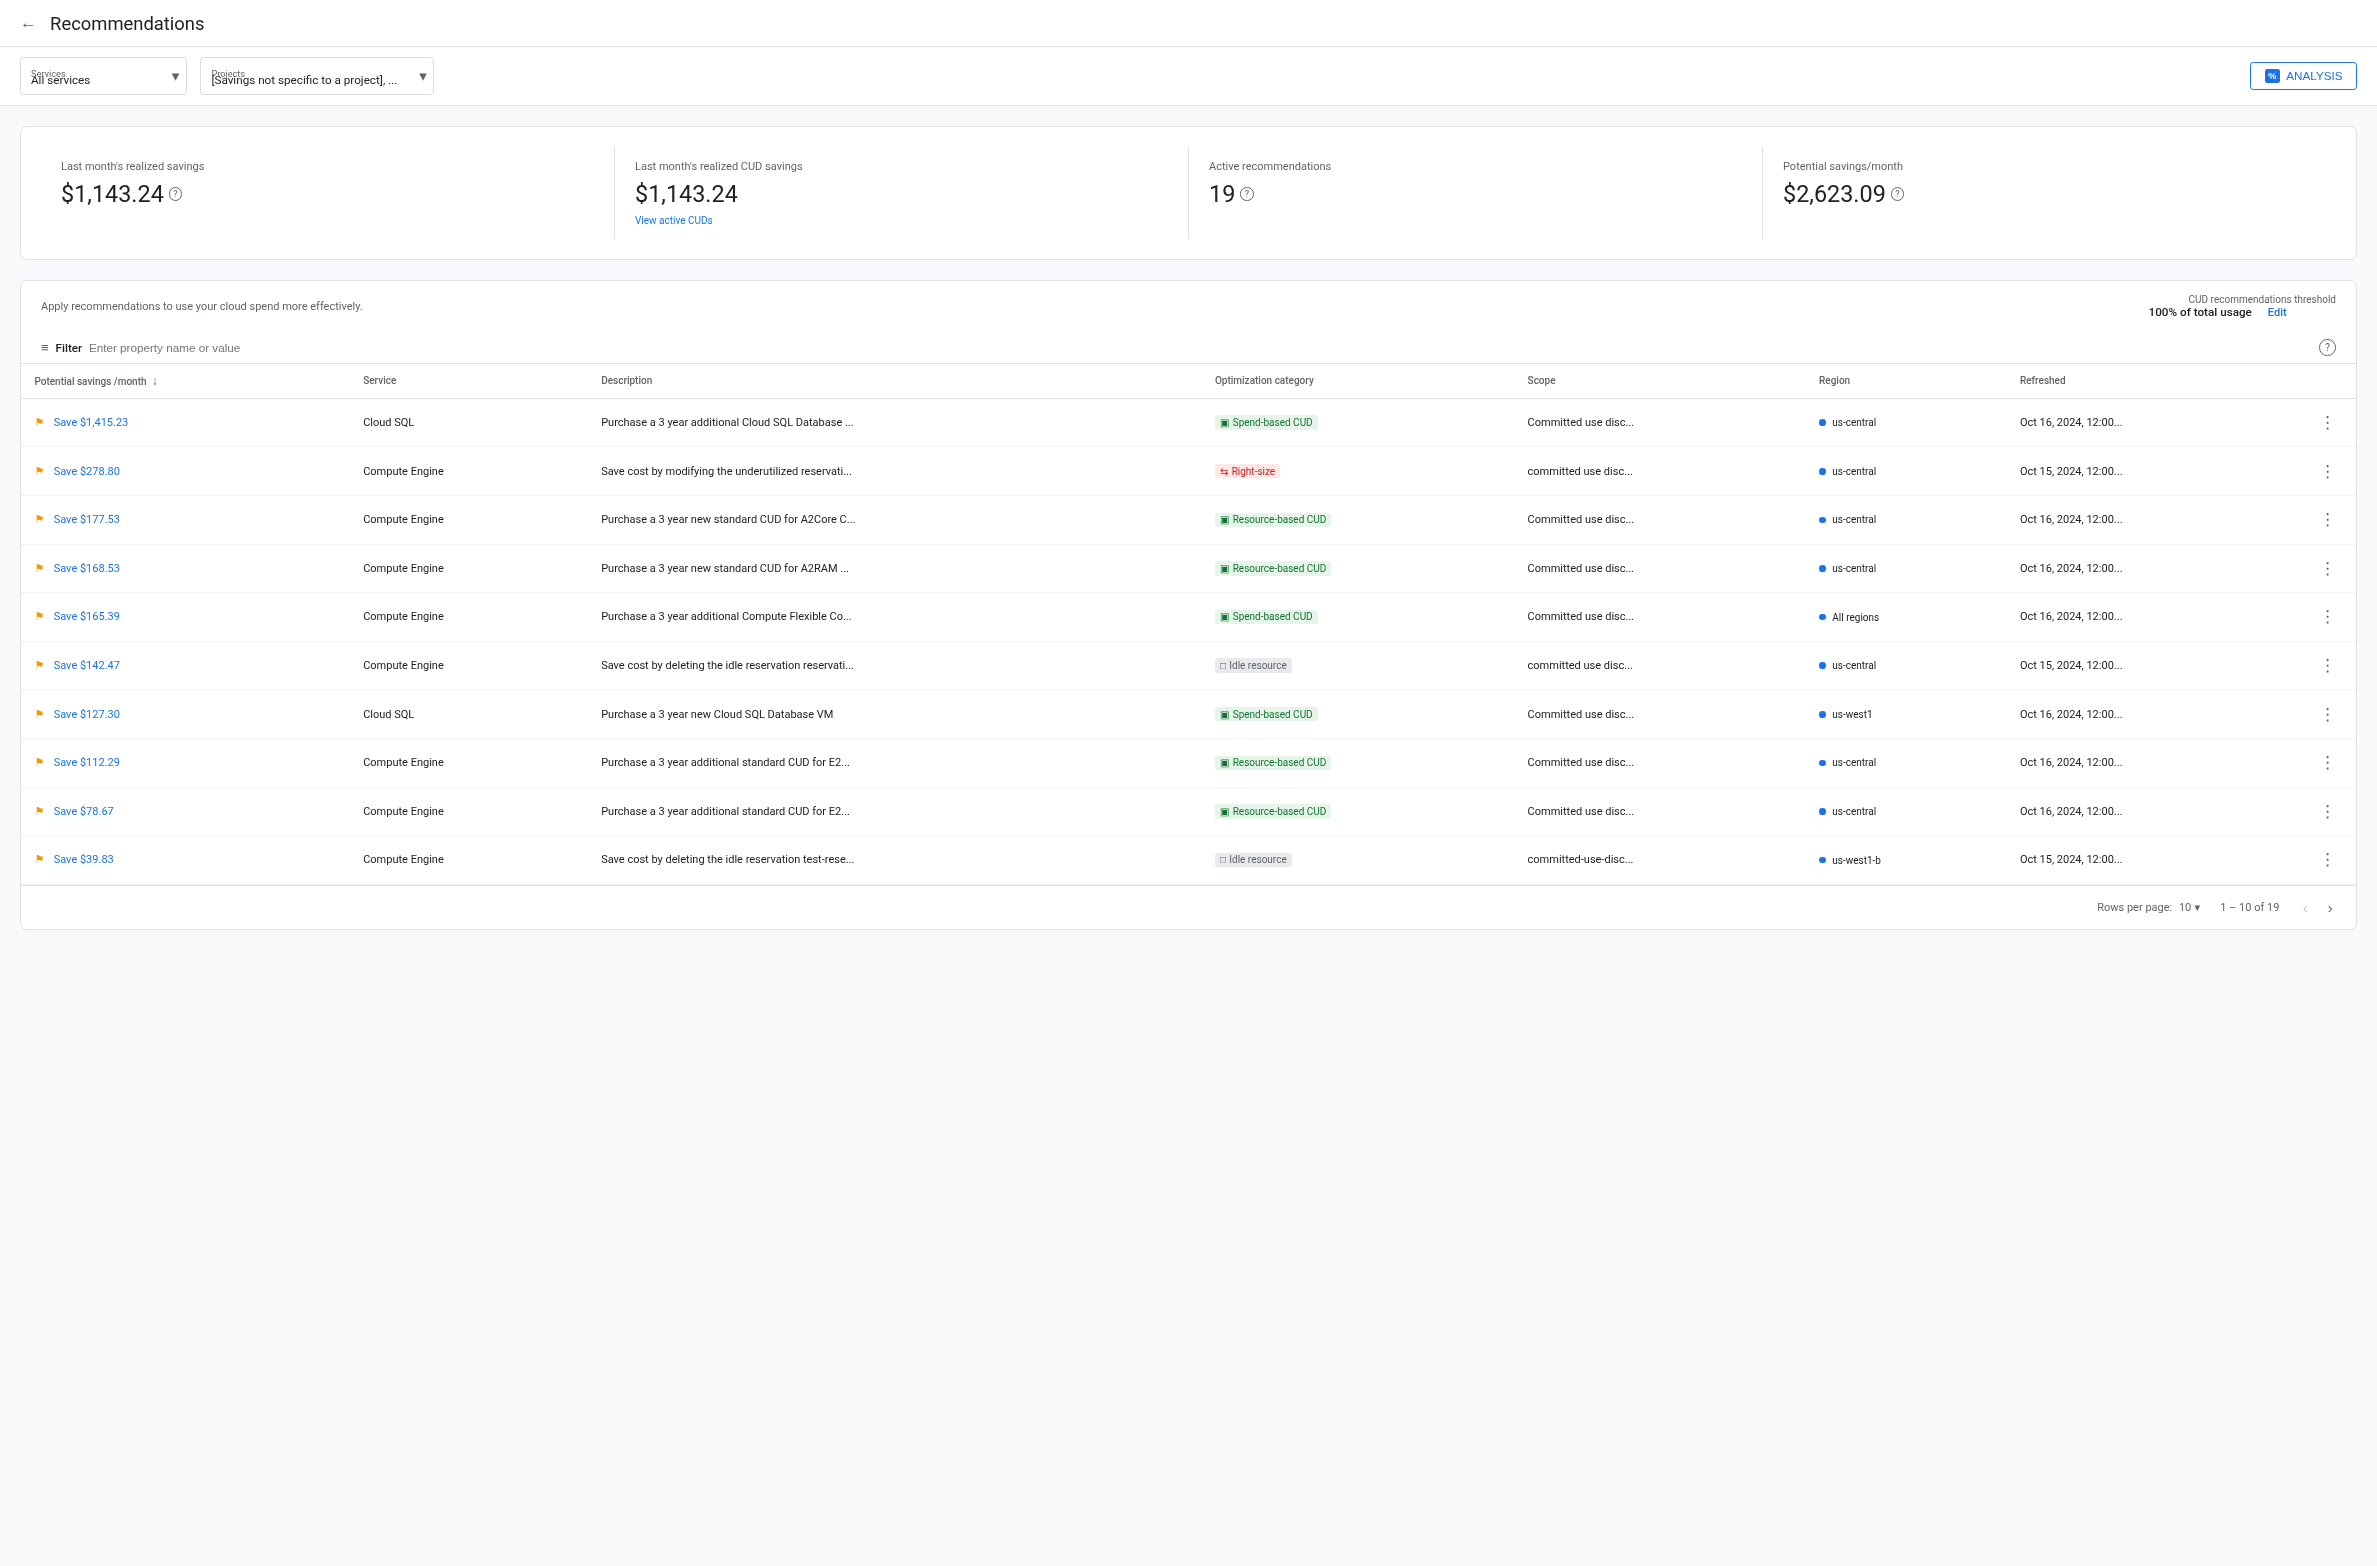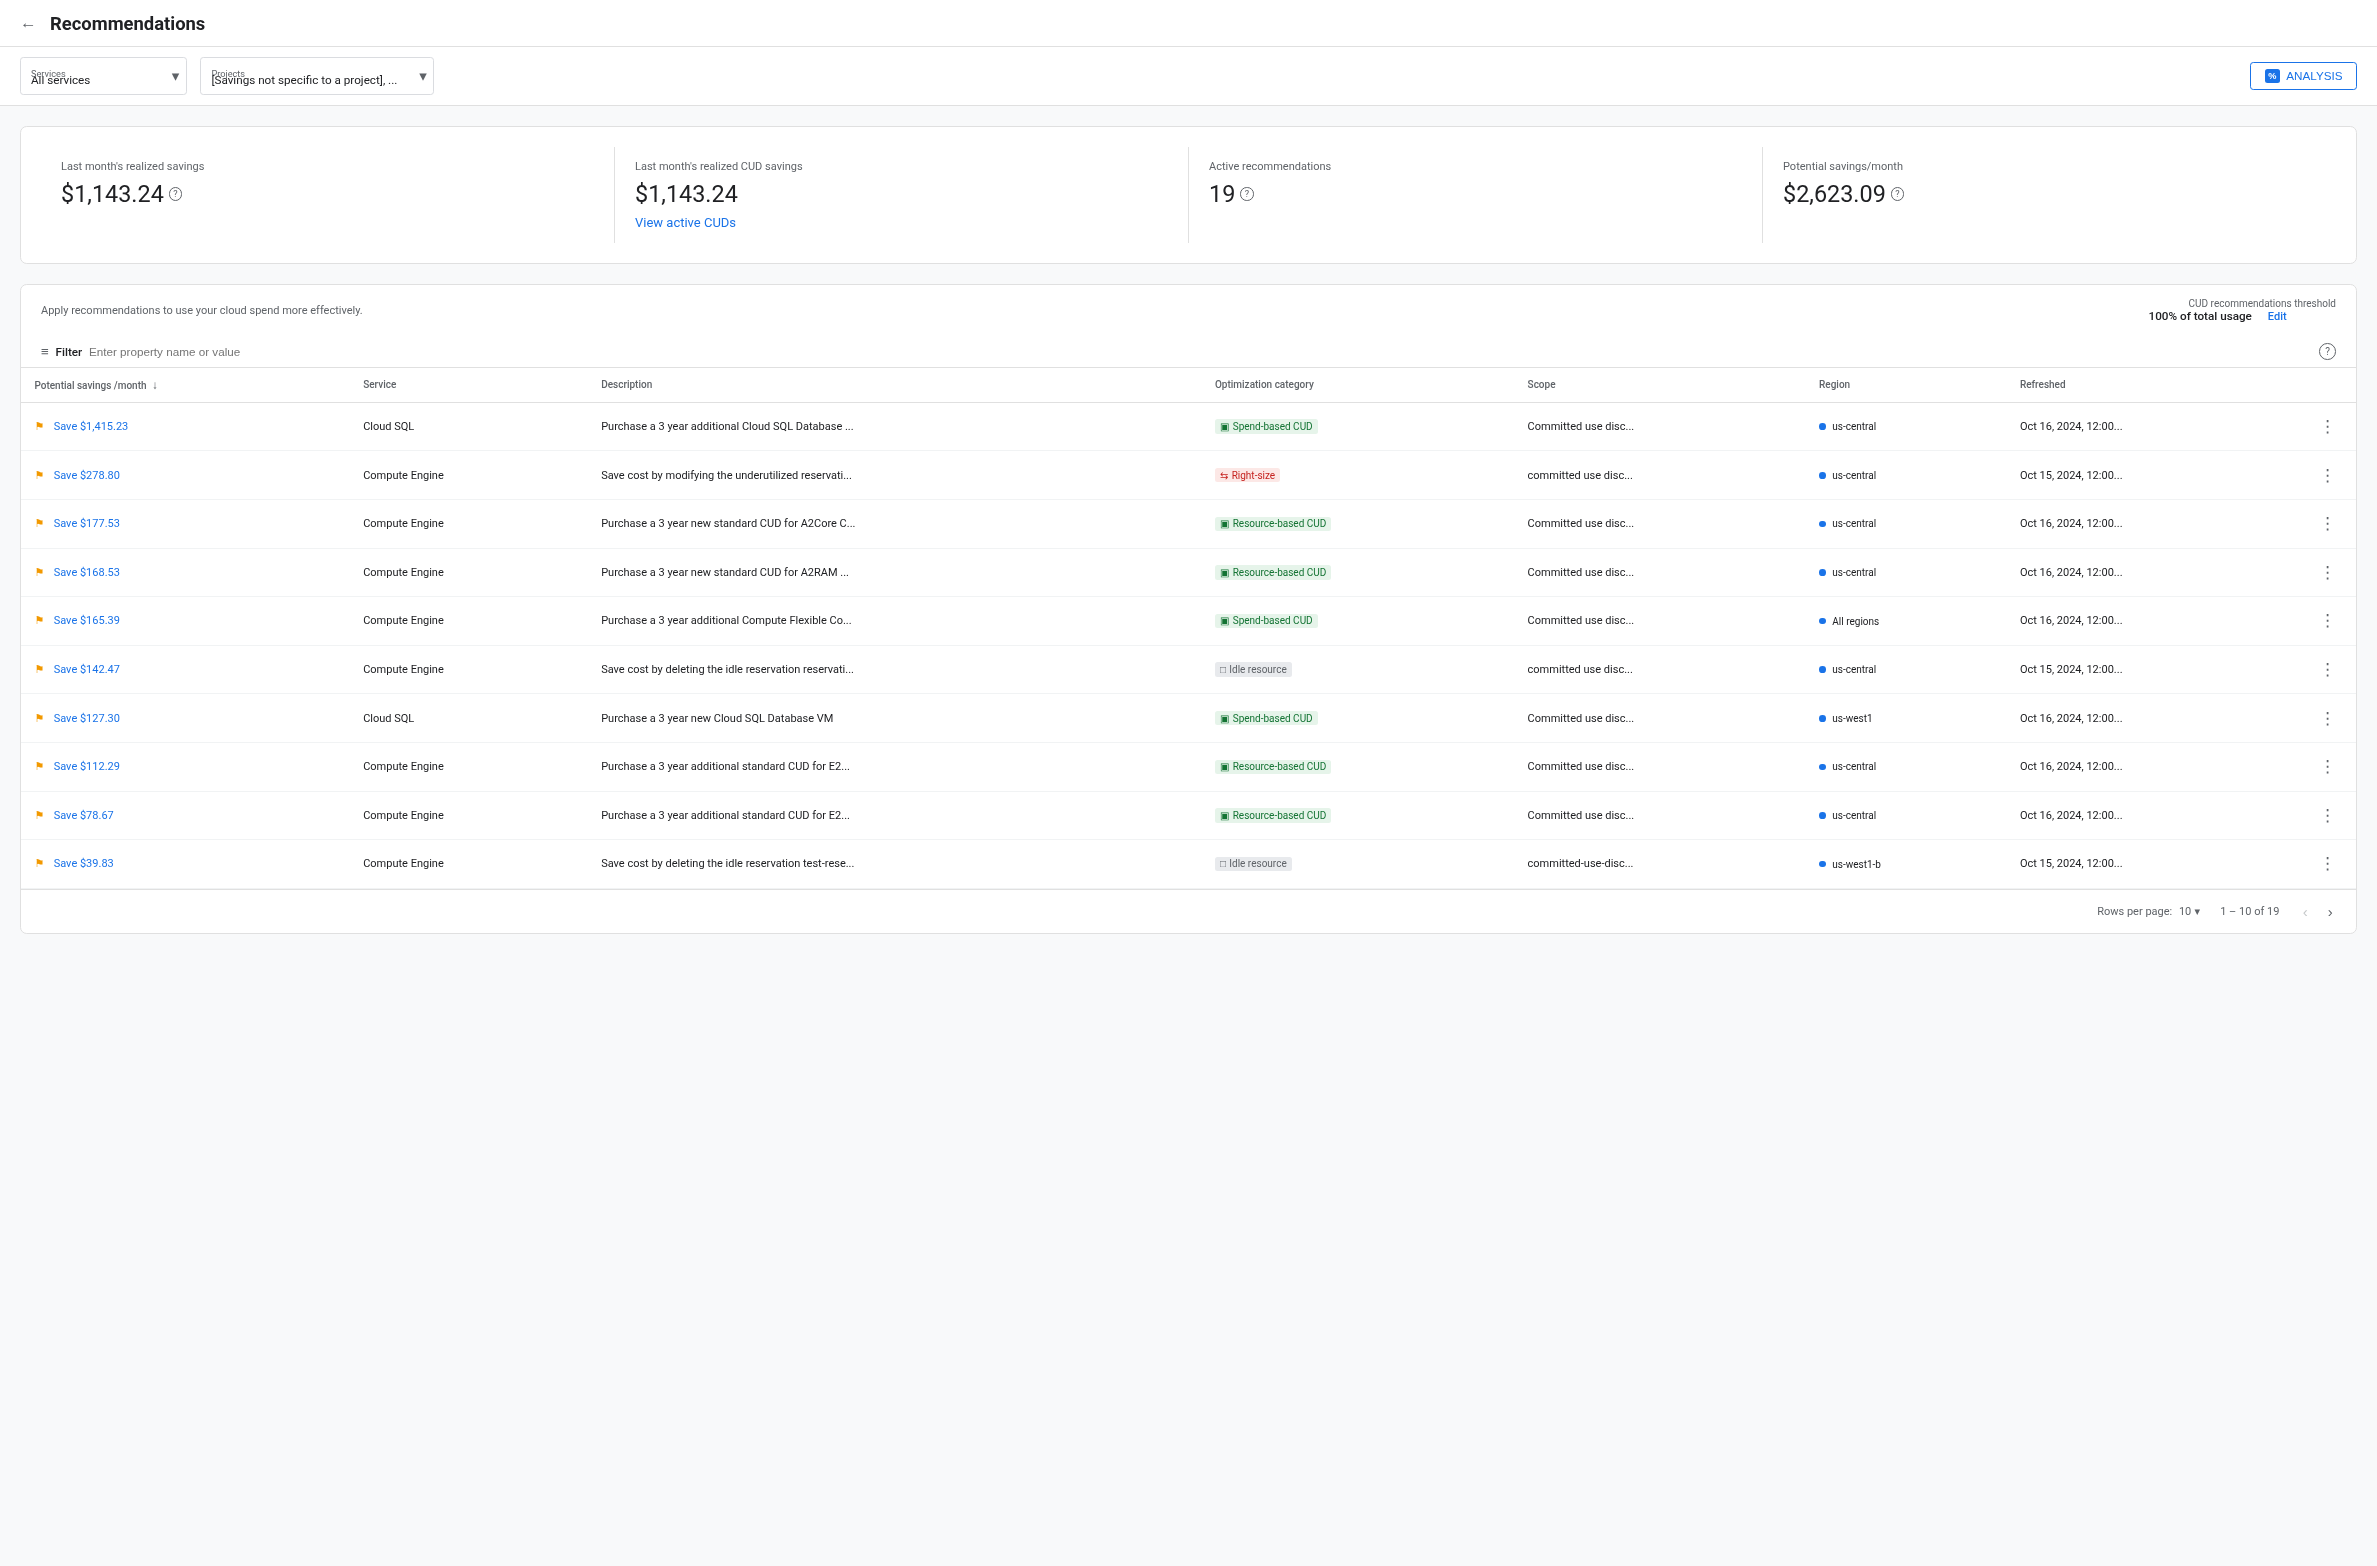--- a/index.html
+++ b/index.html
@@ -3,21 +3,21 @@
   <meta charset="utf-8">
   <style>
     * { box-sizing: border-box; margin: 0; padding: 0; }
     body { font-family: 'Google Sans', Roboto, Arial, sans-serif; font-size: 11.7px; color: #202124; background: #f8f9fa; }
     
     .top-bar {
       display: flex; align-items: center; padding: 10px 20px; background: #fff;
       border-bottom: 0.8px solid #e0e0e0; height: 47px;
     }
     .back-btn { margin-right: 13.4px; cursor: pointer; color: #5f6368; background: none; border: none; font-size: 16.7px; display: flex; align-items: center; }
-    .page-title { font-size: 18.4px; font-weight: 700; color: #202124; }
+    .page-title { font-size: 18.4px; font-weight: 400; color: #202124; }
     
     .filters-bar {
       display: flex; align-items: center; padding: 10px 20px; background: #fff;
       border-bottom: 0.8px solid #e0e0e0; gap: 13.4px;
     }
     .filter-select {
       display: flex; align-items: center; border: 0.8px solid #dadce0; border-radius: 3.3px;
       padding: 6.7px 10px; background: #fff; cursor: pointer; position: relative;
     }
     .filter-select-label { font-size: 9.2px; color: #5f6368; position: absolute; top: 10px; left: 10px; }
@@ -34,21 +34,21 @@
     .main-content { padding: 20px; }
     
     .summary-section { background: #fff; border: 0.8px solid #e0e0e0; border-radius: 6.7px; padding: 20px; margin-bottom: 20px; }
     .summary-title { font-size: 13.4px; font-weight: 500; margin-bottom: 20px; }
     .summary-cards { display: flex; gap: 0; }
     .summary-card { flex: 1; padding: 13.4px 20px; border-right: 0.8px solid #e0e0e0; }
     .summary-card:last-child { border-right: none; }
     .card-label { font-size: 11px; color: #5f6368; margin-bottom: 6.7px; }
     .card-value { font-size: 23.4px; font-weight: 400; color: #202124; display: flex; align-items: center; gap: 5px; }
     .help-icon { display: inline-flex; align-items: center; justify-content: center; width: 13.4px; height: 13.4px; border-radius: 50%; border: 0.8px solid #5f6368; color: #5f6368; font-size: 9.2px; cursor: pointer; }
-    .view-cuds-link { color: #1a73e8; font-size: 13px; text-decoration: none; margin-top: 6.7px; display: block; }
+    .view-cuds-link { color: #1a73e8; font-size: 10px; text-decoration: none; margin-top: 6.7px; display: block; }
     
     .recommendations-section { background: #fff; border: 0.8px solid #e0e0e0; border-radius: 6.7px; }
     
     .tabs { display: flex; border-bottom: 0.8px solid #e0e0e0; padding: 0 20px; }
     .tab { padding: 13.4px 13.4px; font-size: 11px; font-weight: 500; color: #5f6368; cursor: pointer; border-bottom: 1.7px solid transparent; letter-spacing: 0.4px; text-transform: uppercase; }
     .tab.active { color: #1a73e8; border-bottom-color: #1a73e8; }
     
     .rec-header { padding: 13.4px 20px; display: flex; align-items: center; justify-content: space-between; }
     .rec-desc { font-size: 11px; color: #5f6368; }
     .cud-threshold { text-align: right; }

